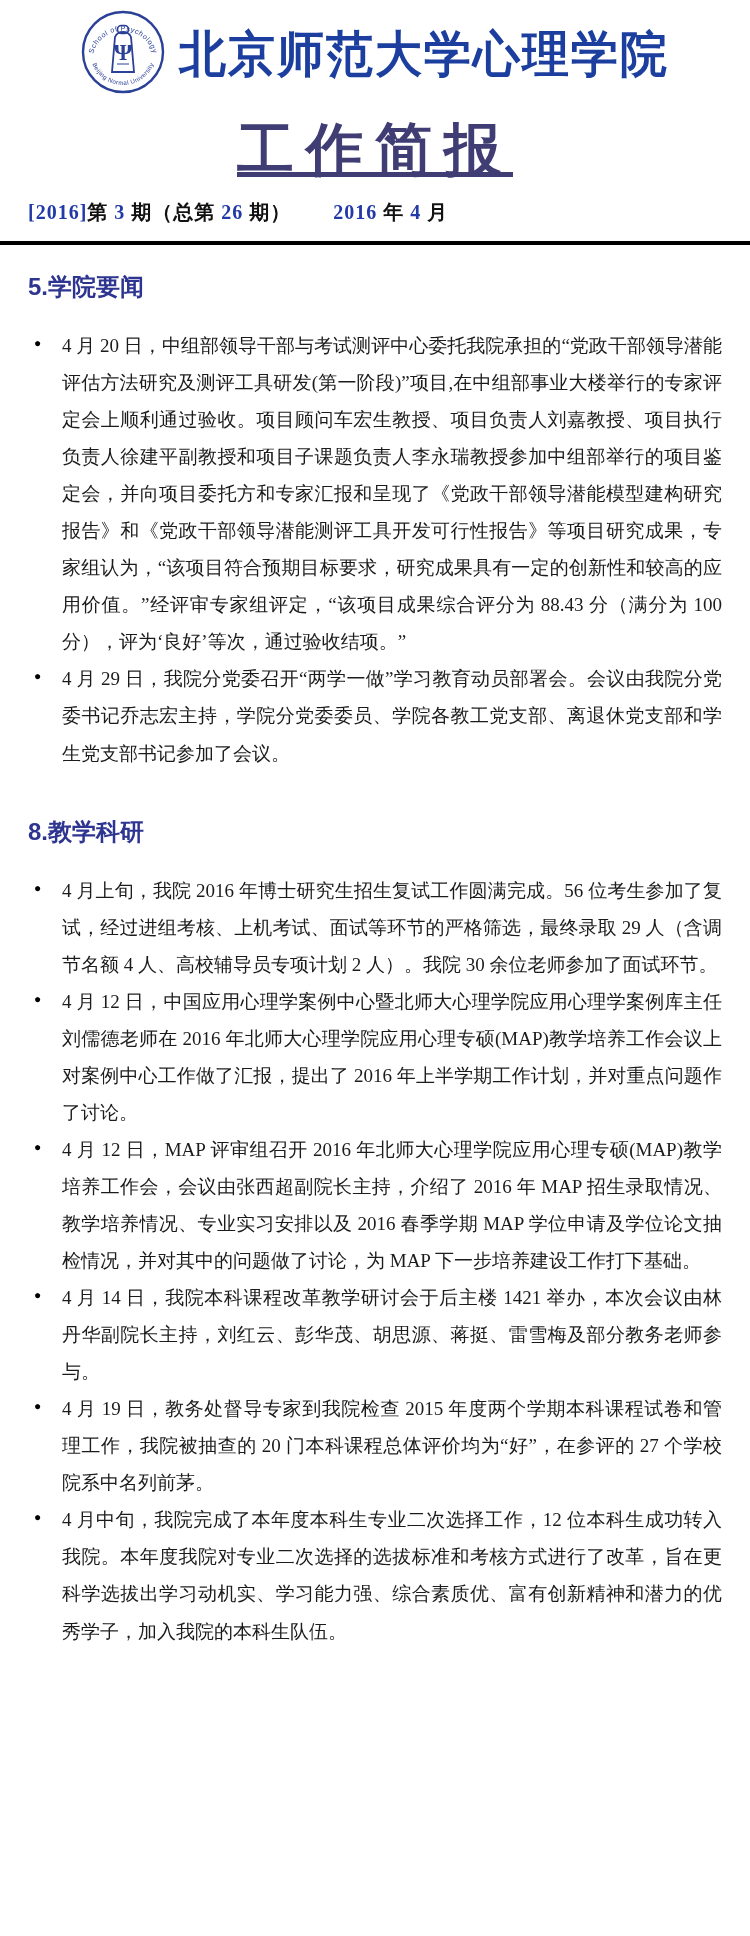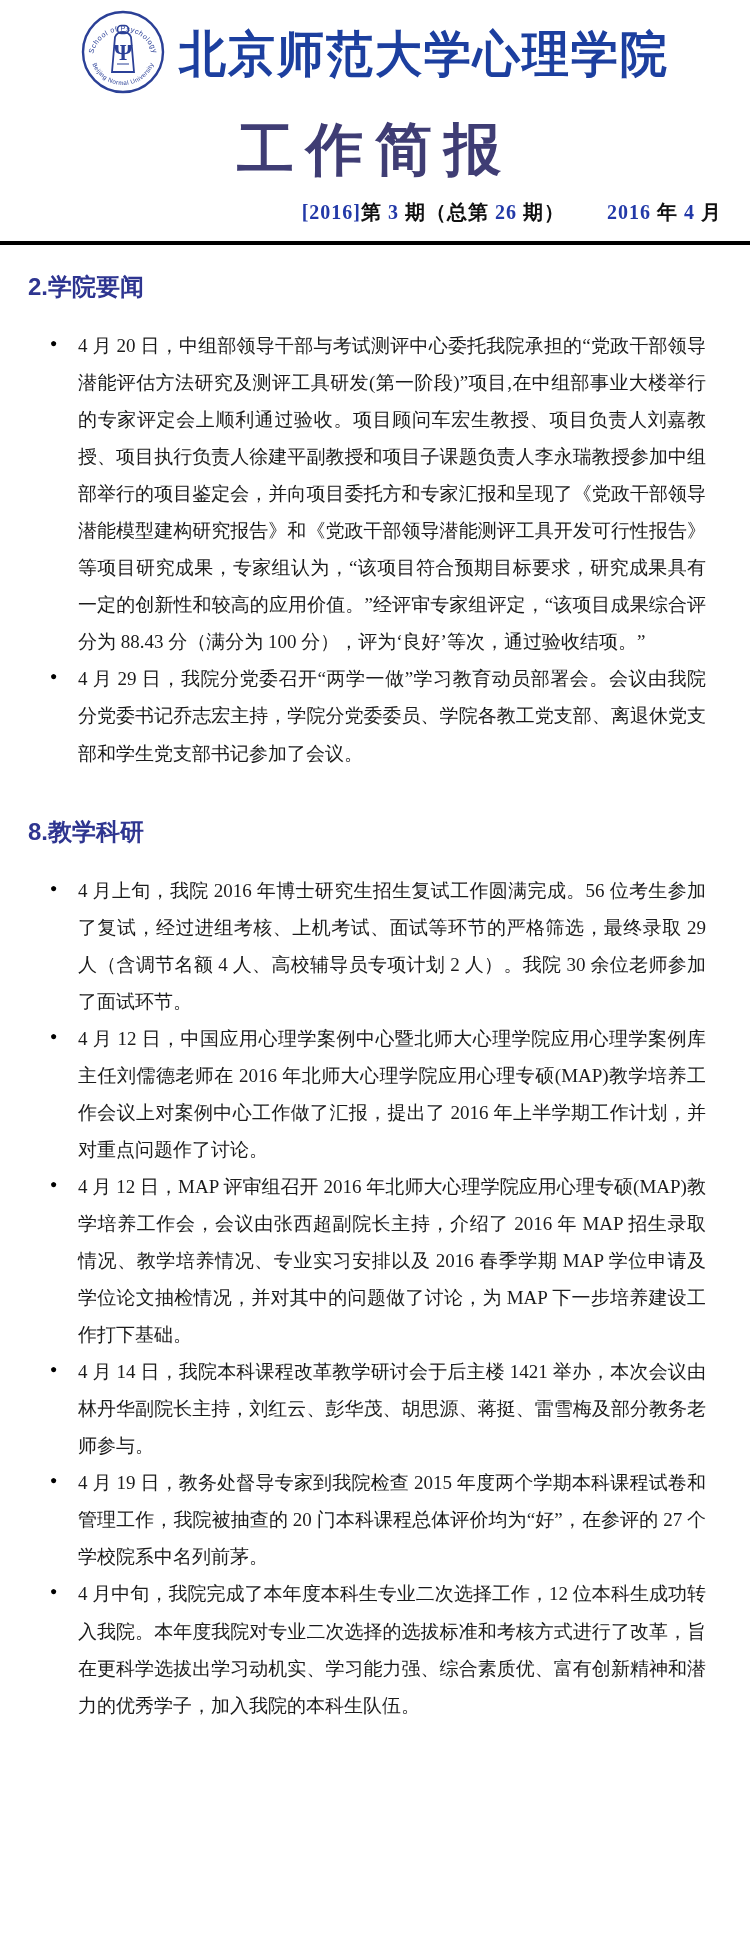--- a/index.html
+++ b/index.html
@@ -33,23 +33,24 @@
     white-space:nowrap;
     transform:scaleY(1.05);
   }
   .doc-title{
     text-align:center;
     font-size:57px;
     font-weight:700;
     color:#3f3d74;
     letter-spacing:12px;
     margin:14px 0 10px;
+    text-decoration:underline;
   }
   .issue-line{
-    text-align:right;
+    text-align:left;
     font-size:20px;
     font-weight:700;
     color:#111111;
     letter-spacing:1px;
   }
   .rule{
     height:4px;
     background:#000;
     border:none;
     margin:15px -28px 0;
@@ -58,21 +59,21 @@
   .section + .section{margin-top:44px;}
   .section-heading{
     font-family:"Liberation Sans","DejaVu Sans",sans-serif;
     font-size:24px;
     font-weight:700;
     color:#2e3590;
     margin:26px 0 24px;
   }
   ul.items{
     list-style:none;
-    margin:16px;
+    margin:0;
     padding:0 0 0 6px;
   }
   li.item{
     position:relative;
     padding-left:28px;
     font-size:19px;
     line-height:1.95;
     text-align:justify;
     color:#1b1b1b;
   }
@@ -116,21 +117,21 @@
   </header>
 
   <h1 class="doc-title">工作简报</h1>
 
   <div class="issue-line" id="issue-line"><span class="run-num">[2016]</span><span>第 </span><span class="run-num">3</span><span> 期（总第 </span><span class="run-num">26</span><span> 期）</span><span>　　</span><span class="run-num">2016</span><span> 年 </span><span class="run-num">4</span><span> 月</span></div>
 
   <hr class="rule">
 
   <main id="sections">
       <section class="section">
-        <h2 class="section-heading">2.学院要闻</h2>
+        <h2 class="section-heading">5.学院要闻</h2>
         <ul class="items">
           <li class="item"><span>4 月 20 日，中组部领导干部与考试测评中心委托我院承担的“党政干部领导潜能评估方法研究及测评工具研发(第一阶段)”项目,在中组部事业大楼举行的专家评定会上顺利通过验收。项目顾问车宏生教授、项目负责人刘嘉教授、项目执行负责人徐建平副教授和项目子课题负责人李永瑞教授参加中组部举行的项目鉴定会，并向项目委托方和专家汇报和呈现了《党政干部领导潜能模型建构研究报告》和《党政干部领导潜能测评工具开发可行性报告》等项目研究成果，专家组认为，“该项目符合预期目标要求，研究成果具有一定的创新性和较高的应用价值。”经评审专家组评定，“该项目成果综合评分为 88.43 分（满分为 100 分），评为‘良好’等次，通过验收结项。”</span></li>
           <li class="item"><span>4 月 29 日，我院分党委召开“两学一做”学习教育动员部署会。会议由我院分党委书记乔志宏主持，学院分党委委员、学院各教工党支部、离退休党支部和学生党支部书记参加了会议。</span></li>
         </ul>
       </section>
       <section class="section">
         <h2 class="section-heading">8.教学科研</h2>
         <ul class="items">
           <li class="item"><span>4 月上旬，我院 2016 年博士研究生招生复试工作圆满完成。56 位考生参加了复试，经过进组考核、上机考试、面试等环节的严格筛选，最终录取 29 人（含调节名额 4 人、高校辅导员专项计划 2 人）。我院 30 余位老师参加了面试环节。</span></li>
           <li class="item"><span>4 月 12 日，中国应用心理学案例中心暨北师大心理学院应用心理学案例库主任刘儒德老师在 2016 年北师大心理学院应用心理专硕(MAP)教学培养工作会议上对案例中心工作做了汇报，提出了 2016 年上半学期工作计划，并对重点问题作了讨论。</span></li>

